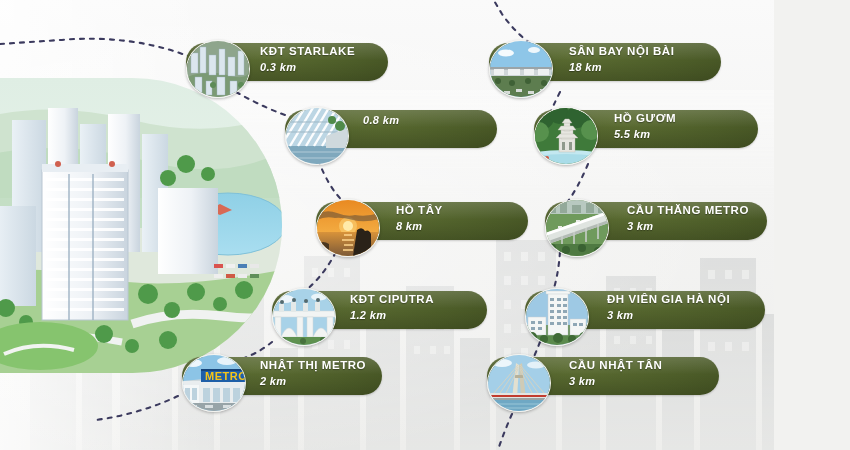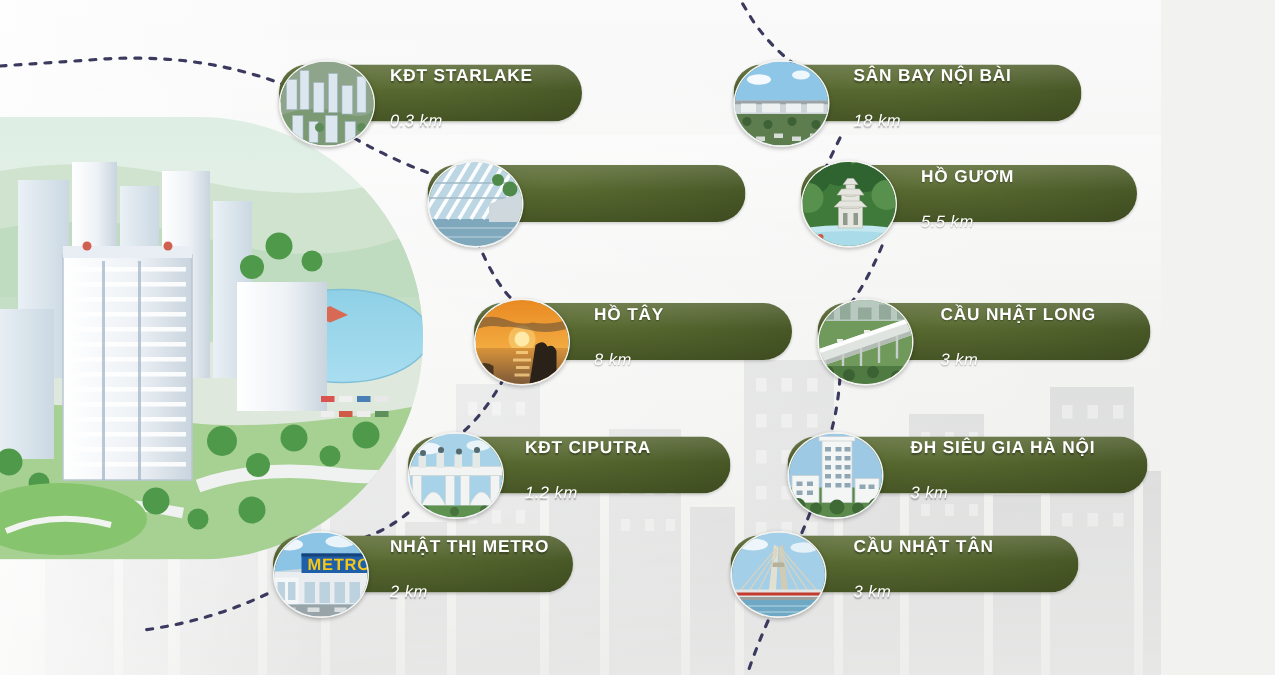--- a/index.html
+++ b/index.html
@@ -30,22 +30,22 @@
   
   .item{position:absolute;height:44px;display:flex;align-items:center;}
   .pill{position:absolute;left:0;top:3px;height:38px;border-radius:19px;
         background:
           linear-gradient(180deg,rgba(255,255,255,.16) 0%,rgba(255,255,255,0) 46%,rgba(0,0,0,.10) 100%),
           radial-gradient(90% 150% at 38% 30%, #5a6b31 0%, #4c5c28 55%, #3f4d20 100%);
         box-shadow:0 1px 2px rgba(0,0,0,.18);}
   .txt{position:absolute;top:5px;color:#ffffff;line-height:1.18;}
   .name{font-size:11.5px;font-weight:700;letter-spacing:.55px;white-space:nowrap;
         text-shadow:0 1px 1px rgba(0,0,0,.35);}
-  .dist{font-size:11px;font-weight:400;font-style:italic;letter-spacing:.35px;
-        white-space:nowrap;margin-top:16px;text-shadow:0 1px 1px rgba(0,0,0,.35);}
+  .dist{font-size:11px;font-weight:700;font-style:italic;letter-spacing:.35px;
+        white-space:nowrap;margin-top:2px;text-shadow:0 1px 1px rgba(0,0,0,.35);}
   .thumb{position:absolute;left:0;top:0;width:62px;height:56px;border-radius:50%;
          overflow:hidden;border:1.6px solid #f3f4f1;box-shadow:0 1px 3px rgba(0,0,0,.28);}
   .thumb svg{display:block;width:62px;height:56px;}
 </style>
 </head>
 <body>
 
 <div id="stage">
 
   <div class="bg-base"></div>
@@ -352,20 +352,21 @@
             <rect x="38" y="50" width="6" height="3"></rect>
             <rect x="50" y="48" width="6" height="3"></rect>
           </g>
       </svg>
     </div>
   </div>
 
   <div class="item" style="left:285px;top:107px;">
     <div class="pill" style="width:212px;"></div>
     <div class="txt" style="left:78px;">
+      <div class="dist">0.8 km</div>
     </div>
     <div class="thumb">
       <svg viewBox="0 0 62 56" preserveAspectRatio="xMidYMid slice">
         <rect width="62" height="56" fill="#bcd6e4"></rect>
         <rect x="0" y="38" width="62" height="18" fill="#7fa8bd"></rect>
         <g stroke="#ffffff" stroke-width="2.4" fill="none" opacity=".95">
           <path d="M-4 36 L20 -2"></path>
             <path d="M4 38 L28 -2"></path>
             <path d="M12 38 L36 -2"></path>
           <path d="M20 38 L44 -2"></path>
@@ -460,21 +461,21 @@
           </g>
         <path d="M40 30 q5 -4 8 1 q4 -2 6 3 l0 22 l-18 0 Z" fill="#2a2218"></path>
         <path d="M0 44 q6 -4 12 0 l0 12 l-12 0 Z" fill="#2a2218" opacity=".75"></path>
       </svg>
     </div>
   </div>
 
   <div class="item" style="left:545px;top:199px;">
     <div class="pill" style="width:222px;"></div>
     <div class="txt" style="left:82px;">
-      <div class="name">CẦU NHẬT LONG</div>
+      <div class="name">CẦU THĂNG METRO</div>
       <div class="dist">3 km</div>
     </div>
     <div class="thumb">
       <svg viewBox="0 0 62 56" preserveAspectRatio="xMidYMid slice">
         <rect width="62" height="56" fill="#6f9a5c"></rect>
         <rect x="0" y="0" width="62" height="14" fill="#b8c9c0"></rect>
         <g fill="#93a99a">
             <rect x="2" y="4" width="8" height="9"></rect>
             <rect x="14" y="2" width="7" height="11"></rect>
           <rect x="26" y="5" width="9" height="8"></rect>
@@ -544,21 +545,21 @@
             <circle cx="30" cy="52" r="3"></circle>
             <circle cx="50" cy="51" r="3"></circle>
           </g>
       </svg>
     </div>
   </div>
 
   <div class="item" style="left:525px;top:288px;">
     <div class="pill" style="width:240px;"></div>
     <div class="txt" style="left:82px;">
-      <div class="name">ĐH SIÊU GIA HÀ NỘI</div>
+      <div class="name">ĐH VIÊN GIA HÀ NỘI</div>
       <div class="dist">3 km</div>
     </div>
     <div class="thumb">
       <svg viewBox="0 0 62 56" preserveAspectRatio="xMidYMid slice">
         <rect width="62" height="56" fill="#9ec9e4"></rect>
         <rect x="0" y="36" width="62" height="20" fill="#5b8a4c"></rect>
         <g fill="#f4f6f5" stroke="#c6cfd2" stroke-width=".5">
           <rect x="22" y="4" width="20" height="42"></rect>
           <rect x="20" y="2" width="24" height="3"></rect>
           <rect x="2" y="28" width="18" height="18"></rect>

